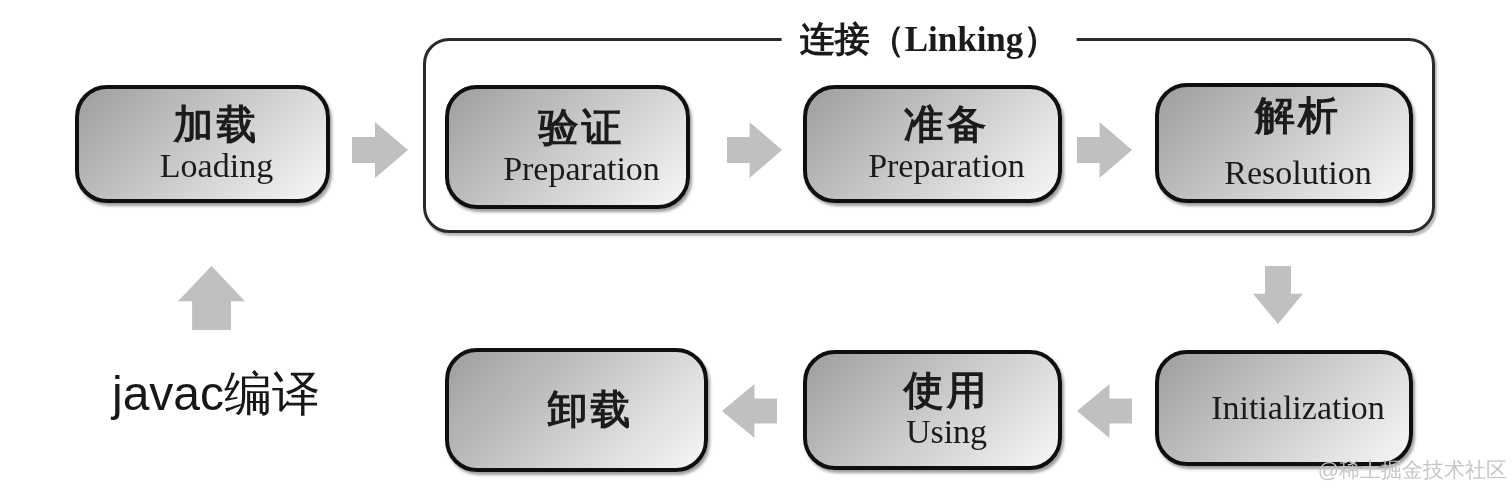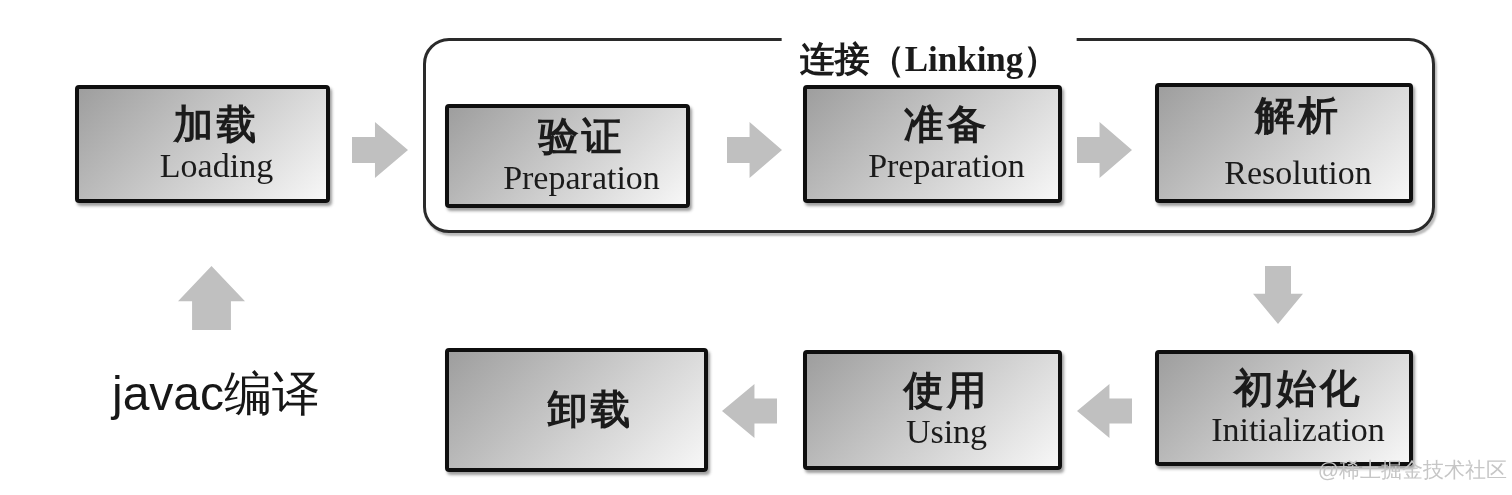--- a/index.html
+++ b/index.html
@@ -20,21 +20,21 @@
     background: var(--background);
     overflow: hidden;
     font-family: "Liberation Serif", "DejaVu Serif", serif;
     color: var(--text);
   }
 
   
   .stage {
     position: absolute;
     border: 4px solid var(--box-border);
-    border-radius: 4px;
+    border-radius: 32px;
     background: linear-gradient(135deg, var(--box-gradient-start) 0%, #c9c9c9 48%, var(--box-gradient-end) 100%);
     box-shadow: 2px 3px 3px rgba(40,40,40,0.45);
     display: flex;
     flex-direction: column;
     align-items: center;
     justify-content: center;
     padding-left: 28px;
   }
   .stage .zh {
     font-size: 40px;
@@ -42,21 +42,21 @@
     line-height: 1.12;
     letter-spacing: 3px;
   }
   .stage .en {
     font-size: 34px;
     font-weight: 400;
     line-height: 1.12;
   }
 
   #box-loading        { left: 75px;   top: 85px;  width: 255px; height: 118px; }
-  #box-verification   { left: 445px;  top: 85px;  width: 245px; height: 104px; margin-top: 19px; }
+  #box-verification   { left: 445px;  top: 85px;  width: 245px; height: 124px; }
   #box-preparation    { left: 803px;  top: 85px;  width: 259px; height: 118px; justify-content: center; }
   #box-resolution     { left: 1155px; top: 83px;  width: 258px; height: 120px; gap: 15px; }
   #box-initialization { left: 1155px; top: 350px; width: 258px; height: 116px; }
   #box-using          { left: 803px;  top: 350px; width: 259px; height: 120px; }
   #box-unloading      { left: 445px;  top: 348px; width: 263px; height: 124px; }
 
   
   .linking-group {
     position: absolute;
     left: 423px; top: 38px;
@@ -69,21 +69,20 @@
     position: absolute;
     left: 50%; top: -25px;
     transform: translateX(-50%);
     background: var(--background);
     padding: 0 18px;
     height: 48px;
     line-height: 48px;
     font-size: 35px;
     font-weight: 700;
     white-space: nowrap;
-    margin-top: 20px;
   }
 
   
   .arrow { position: absolute; background: var(--arrow); }
   .ar-right { clip-path: polygon(0 27%, 41% 27%, 41% 0, 100% 50%, 41% 100%, 41% 73%, 0 73%); }
   .ar-left  { clip-path: polygon(100% 27%, 59% 27%, 59% 0, 0 50%, 59% 100%, 59% 73%, 100% 73%); }
   .ar-down  { clip-path: polygon(24% 0, 76% 0, 76% 48%, 100% 48%, 50% 100%, 0 48%, 24% 48%); }
   .ar-up    { clip-path: polygon(50% 0, 100% 55%, 79% 55%, 79% 100%, 21% 100%, 21% 55%, 0 55%); }
 
   #arrow-load-verif { left: 352px;  top: 122px; width: 56px; height: 56px; }
@@ -137,21 +136,20 @@
     <div class="zh">准备</div>
     <div class="en">Preparation</div>
   </div>
 
   <div class="stage" id="box-resolution">
     <div class="zh">解析</div>
     <div class="en">Resolution</div>
   </div>
 
   <div class="stage" id="box-initialization">
-    <div class="zh">初始化</div>
     <div class="en">Initialization</div>
   </div>
 
   <div class="stage" id="box-using">
     <div class="zh">使用</div>
     <div class="en">Using</div>
   </div>
 
   <div class="stage" id="box-unloading">
     <div class="zh">卸载</div>

